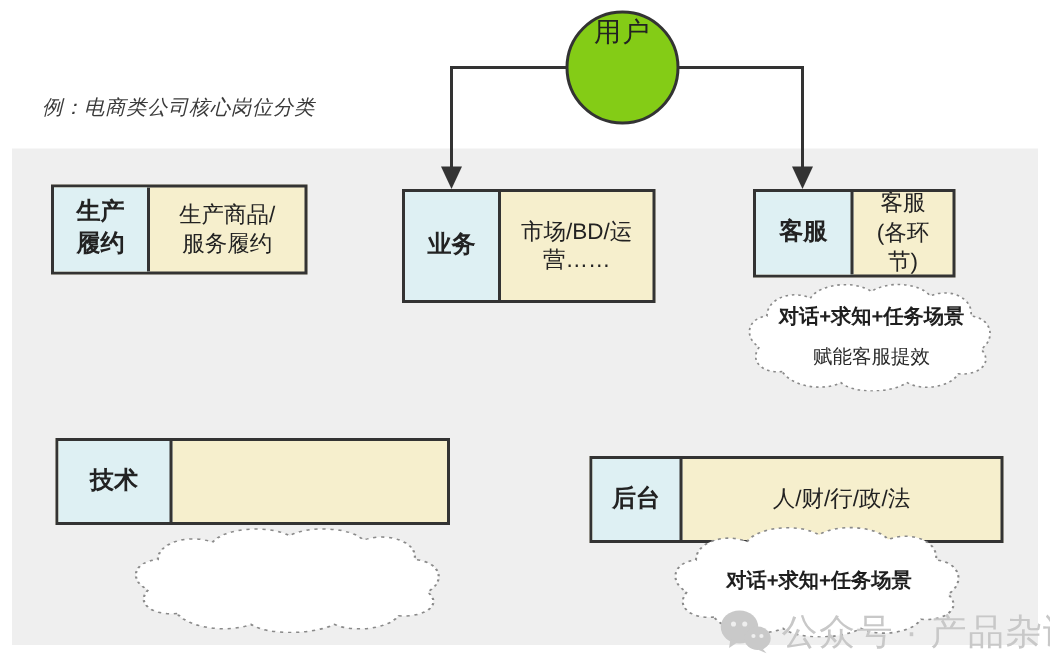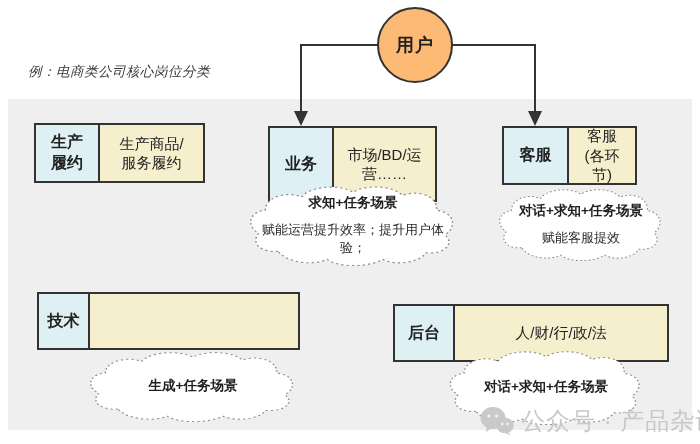--- a/index.html
+++ b/index.html
@@ -5,23 +5,23 @@
   html,body{margin:0;padding:0;background:#ffffff;}
   .stage{
     position:relative;width:700px;height:444px;overflow:hidden;background:#ffffff;
     font-family:"Liberation Sans","DejaVu Sans",sans-serif;color:#222;
   }
   .panel{position:absolute;left:8px;top:99px;width:684px;height:331px;background:#efefef;}
   .caption{position:absolute;left:28px;top:63px;font-size:13.5px;color:#3a3a3a;letter-spacing:.5px;font-style:italic;}
   .connectors{position:absolute;left:0;top:0;width:700px;height:132px;}
   .user-circle{
     position:absolute;left:377px;top:7px;width:76px;height:76px;border-radius:50%;
-    background:#fdba74;border:2.5px solid #333;box-sizing:border-box;
-    display:flex;align-items:center;justify-content:center;
-    font-size:18px;font-weight:700;color:#222;letter-spacing:1px;
+    background:#84cc16;border:2.5px solid #333;box-sizing:border-box;
+    display:flex;align-items:flex-start;justify-content:center;
+    font-size:18px;font-weight:400;color:#222;letter-spacing:1px;
   }
   .kbox{
     position:absolute;display:flex;box-sizing:border-box;border:2px solid #333;background:#f6efcd;
   }
   .kbox .cat{
     flex:0 0 auto;background:#def0f3;border-right:2px solid #333;box-sizing:border-box;
     display:flex;align-items:center;justify-content:center;text-align:center;
     font-size:16px;font-weight:700;line-height:1.3;white-space:pre-line;
   }
   .kbox .roles{
@@ -74,54 +74,44 @@
     <div class="roles">市场/BD/运营……</div>
   </div>
 
   <div class="kbox" style="left:502px;top:126px;width:135px;height:59px">
     <div class="cat" style="width:65px">客服</div>
     <div class="roles">客服
 (各环节)</div>
   </div>
 
   <div class="kbox" style="left:37px;top:292px;width:263px;height:58px">
-    <div class="cat" style="width:51px">技术</div>
+    <div class="cat" style="width:76px">技术</div>
   </div>
 
   <div class="kbox" style="left:393px;top:304px;width:276px;height:58px">
     <div class="cat" style="width:60px">后台</div>
     <div class="roles">人/财/行/政/法</div>
   </div>
 
-  <div class="cloud" style="left:246px;top:184px;width:214px;height:82px">
-    <svg class="cloud-shape" viewBox="0 0 200 100" preserveAspectRatio="none">
-      <path d="M30,82 C14,84 4,72 12,60 C0,52 2,34 18,32 C18,16 38,8 52,16 C60,2 88,0 100,10 C112,0 138,2 146,14 C162,6 180,16 178,32 C194,34 198,52 186,62 C196,74 184,86 168,84 C162,96 140,100 128,92 C114,102 86,102 76,92 C62,100 38,96 30,82 Z" fill="#ffffff" stroke="#8a8a8a" stroke-width="1.4" stroke-dasharray="2 3"></path>
-    </svg>
-    <div class="cloud-text">
-      <div class="cloud-title">求知+任务场景</div>
-      <div class="cloud-body">赋能运营提升效率；提升用户体验；</div>
-    </div>
-  </div>
 
   <div class="cloud" style="left:496px;top:187px;width:170px;height:74px">
     <svg class="cloud-shape" viewBox="0 0 200 100" preserveAspectRatio="none">
       <path d="M30,82 C14,84 4,72 12,60 C0,52 2,34 18,32 C18,16 38,8 52,16 C60,2 88,0 100,10 C112,0 138,2 146,14 C162,6 180,16 178,32 C194,34 198,52 186,62 C196,74 184,86 168,84 C162,96 140,100 128,92 C114,102 86,102 76,92 C62,100 38,96 30,82 Z" fill="#ffffff" stroke="#8a8a8a" stroke-width="1.4" stroke-dasharray="2 3"></path>
     </svg>
     <div class="cloud-text">
       <div class="cloud-title">对话+求知+任务场景</div>
       <div class="cloud-body">赋能客服提效</div>
     </div>
   </div>
 
   <div class="cloud" style="left:86px;top:350px;width:214px;height:72px">
     <svg class="cloud-shape" viewBox="0 0 200 100" preserveAspectRatio="none">
       <path d="M30,82 C14,84 4,72 12,60 C0,52 2,34 18,32 C18,16 38,8 52,16 C60,2 88,0 100,10 C112,0 138,2 146,14 C162,6 180,16 178,32 C194,34 198,52 186,62 C196,74 184,86 168,84 C162,96 140,100 128,92 C114,102 86,102 76,92 C62,100 38,96 30,82 Z" fill="#ffffff" stroke="#8a8a8a" stroke-width="1.4" stroke-dasharray="2 3"></path>
     </svg>
     <div class="cloud-text">
-      <div class="cloud-title">生成+任务场景</div>
     </div>
   </div>
 
   <div class="cloud" style="left:446px;top:349px;width:200px;height:76px">
     <svg class="cloud-shape" viewBox="0 0 200 100" preserveAspectRatio="none">
       <path d="M30,82 C14,84 4,72 12,60 C0,52 2,34 18,32 C18,16 38,8 52,16 C60,2 88,0 100,10 C112,0 138,2 146,14 C162,6 180,16 178,32 C194,34 198,52 186,62 C196,74 184,86 168,84 C162,96 140,100 128,92 C114,102 86,102 76,92 C62,100 38,96 30,82 Z" fill="#ffffff" stroke="#8a8a8a" stroke-width="1.4" stroke-dasharray="2 3"></path>
     </svg>
     <div class="cloud-text">
       <div class="cloud-title">对话+求知+任务场景</div>
     </div>

